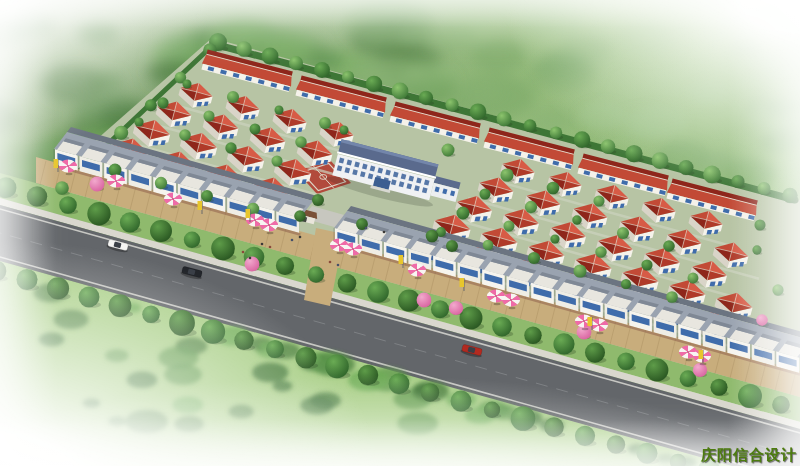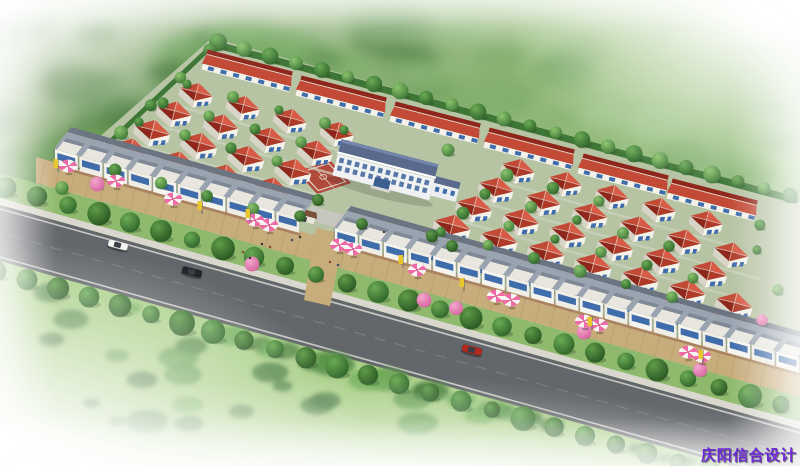--- a/index.html
+++ b/index.html
@@ -1986,14 +1986,14 @@
       <circle cx="292" cy="240" r="1.3" fill="#46506a"></circle>
       <circle cx="300" cy="237" r="1.3" fill="#3c3a38"></circle>
       <circle cx="243" cy="252" r="1.3" fill="#8a4a3a"></circle>
       <circle cx="366" cy="228" r="1.3" fill="#46506a"></circle>
       <circle cx="384" cy="232" r="1.3" fill="#3c3a38"></circle>
       <circle cx="330" cy="262" r="1.3" fill="#8a4a3a"></circle>
       <circle cx="338" cy="265" r="1.3" fill="#46506a"></circle>
       <circle cx="250" cy="258" r="1.3" fill="#3c3a38"></circle>
     </svg>
   <div class="fog"></div>
-  <div class="watermark" style="color: #6d28d9;">庆阳信合设计</div>
+  <div class="watermark" style="color: #4d7c0f;">庆阳信合设计</div>
 </div>
 
 </body></html>

